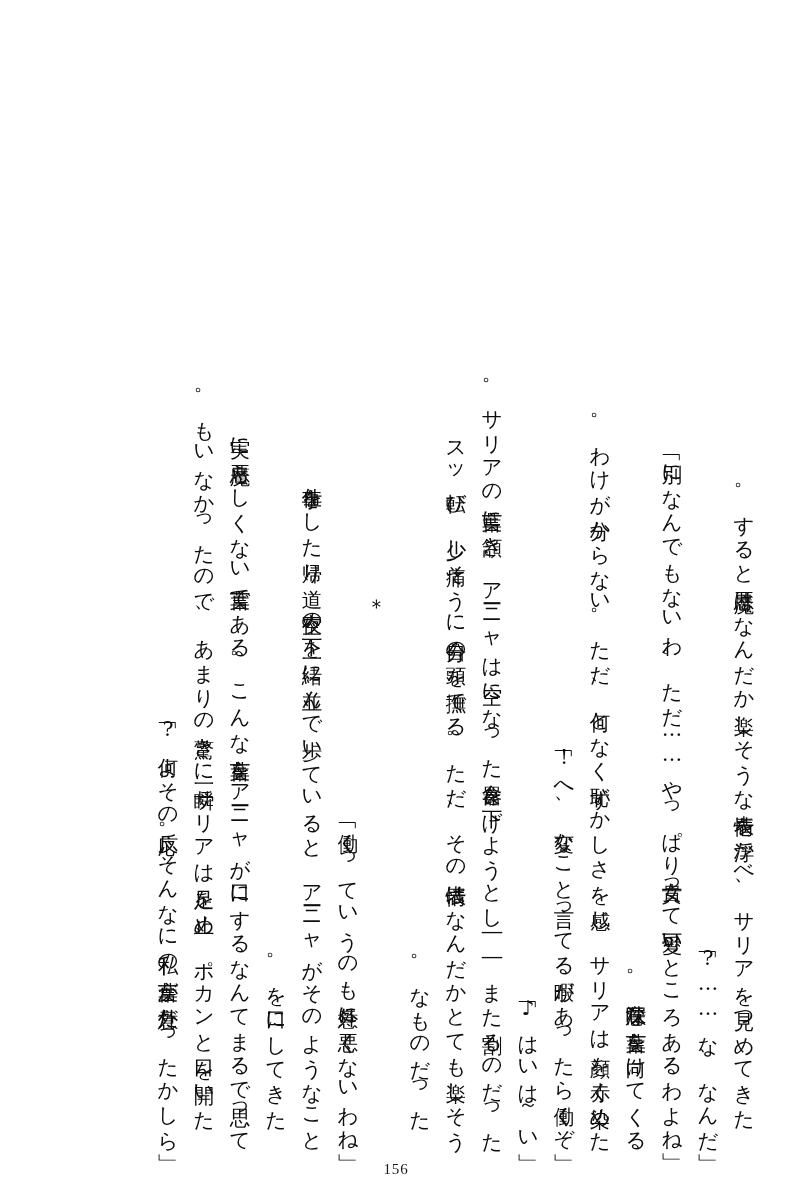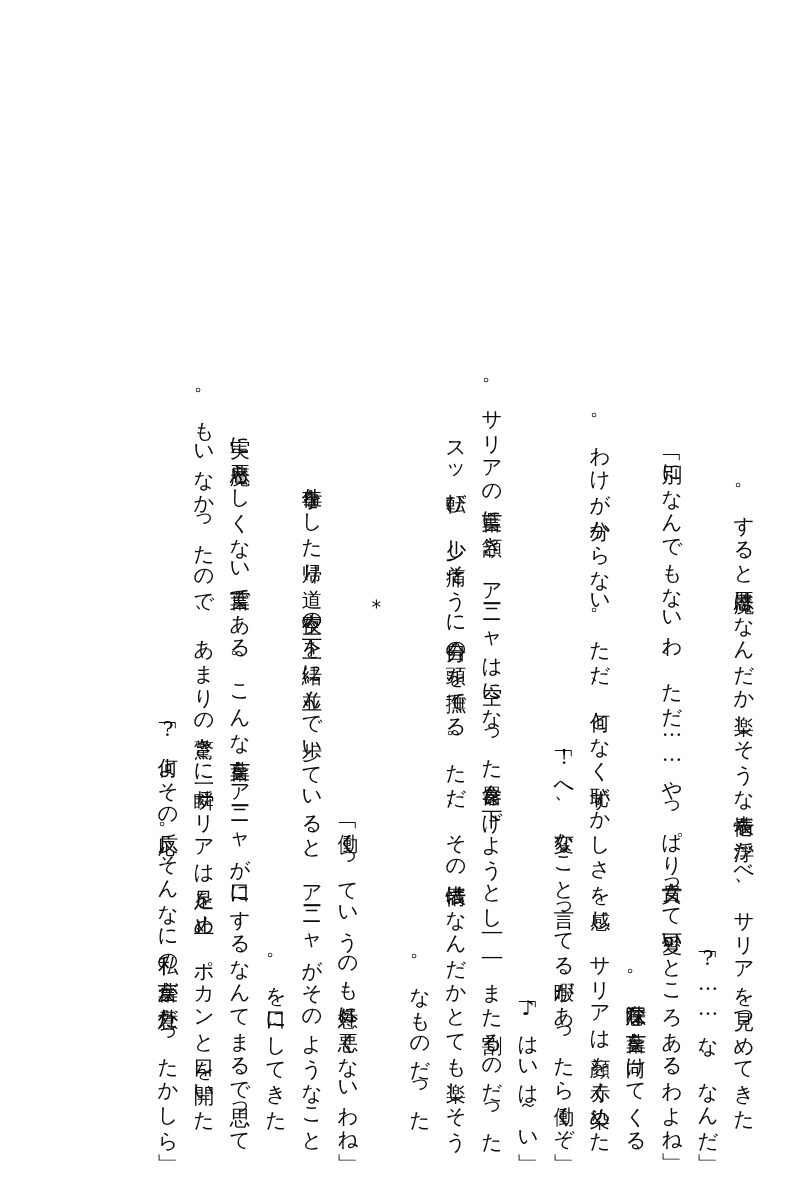--- a/index.html
+++ b/index.html
@@ -113,13 +113,14 @@
 
     <div class="column ind-1">「働くっていうのも意外に悪くないわね」</div>
     <div class="column ind-1">仕事をした帰り道、夜空の下を一緒に並んで歩いていると、アーニャがそのようなこと</div>
     <div class="column">を口にしてきた。</div>
     <div class="column ind-1">実に悪魔らしくない言葉である。こんな言葉をアーニャが口にするなんてまるで思って</div>
     <div class="column">もいなかったので、あまりの驚きに一瞬サリアは足を止め、ポカンと口を開いた。</div>
     <div class="column ind-1">「何よその反応。そんなに私の言葉が意外だったかしら?」</div>
 
   </div>
 
+  <div id="page-number">156</div>
 </div>
 
 </body></html>

